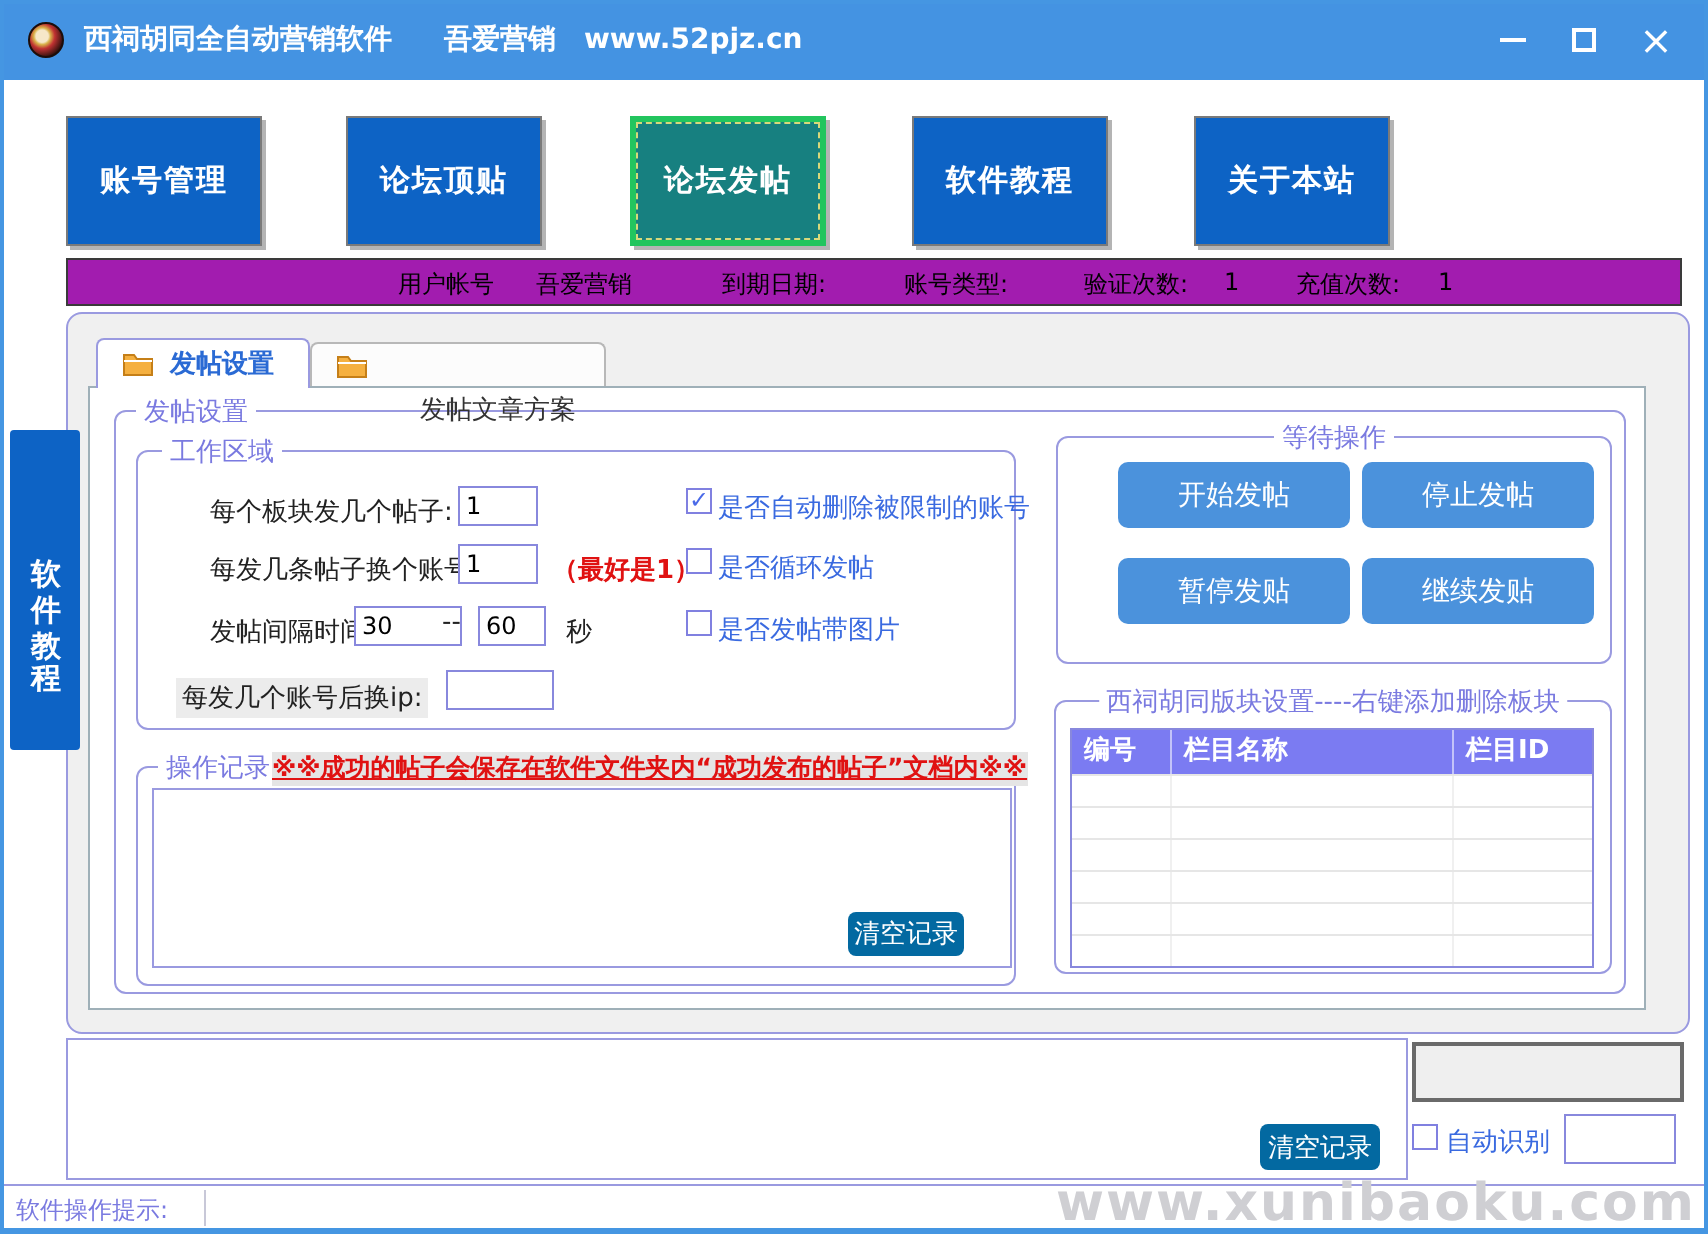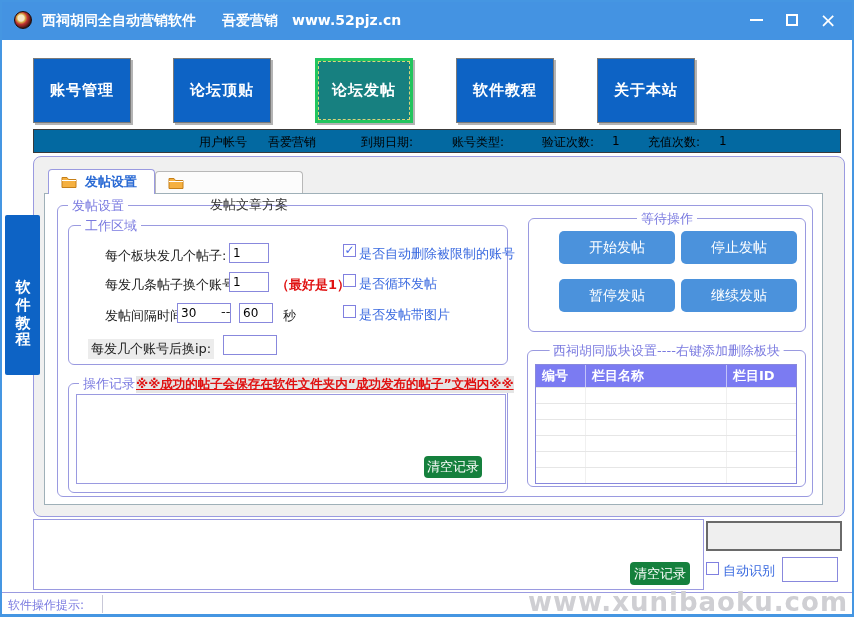--- a/index.html
+++ b/index.html
@@ -22,21 +22,21 @@
   .maxbox { display: block; width: 12px; height: 12px; border: 2px solid #fff; }
   .wc.close { color: #fff; font-size: 20px; line-height: 16px; }
 
   
   .nav-btn { position: absolute; top: 58px; width: 98px; height: 65px; background: #0d63c5; color: #fff;
     font-size: 15px; font-weight: bold; border: 1px solid #7a7a7a; box-shadow: 2px 2px 0 #b4b4b4;
     display: flex; align-items: center; justify-content: center; cursor: pointer; letter-spacing: 1px; }
   .nav-btn.active { background: #178080; border: 3px solid #22c55e; outline: 1px dashed #d8d87a; outline-offset: -4px; font-family: Liberation Serif, serif; }
 
   
-  .account-bar { position: absolute; left: 33px; top: 129px; width: 808px; height: 24px; background: #0369a1; border: 1px solid #3a3a3a; }
+  .account-bar { position: absolute; left: 33px; top: 129px; width: 808px; height: 24px; background: #a21caf; border: 1px solid #3a3a3a; }
   .account-bar span { position: absolute; top: 4px; font-size: 12px; color: #000; white-space: nowrap; }
 
   
   .main-panel { position: absolute; left: 33px; top: 156px; width: 812px; height: 361px; background: #f0f0f0;
     border: 1px solid #9a9ae0; border-radius: 8px; }
   .tab-page { position: absolute; left: 44px; top: 193px; width: 779px; height: 312px; background: #fff; border: 1px solid #9fb0b8; }
 
   
   .side-btn { position: absolute; left: 5px; top: 215px; width: 35px; height: 160px; background: #0d63c5; color: #fff;
     font-size: 15px; font-weight: bold; writing-mode: vertical-rl; text-orientation: upright;
@@ -64,21 +64,21 @@
   
   .flabel { position: absolute; font-size: 13px; color: #222; white-space: nowrap; }
   .tinput { position: absolute; height: 20px; border: 1px solid #8888dd; background: #fff; font-size: 12px; padding: 0 3px; color: #000; }
   .red-note { position: absolute; color: #e01212; font-size: 13px; font-weight: bold; white-space: nowrap; }
   .cbox { position: absolute; width: 13px; height: 13px; border: 1px solid #8080e0; background: #fff; color: #4a6ae8;
     font-size: 12px; line-height: 11px; text-align: center; font-weight: bold; cursor: pointer; }
   .cblabel { position: absolute; font-size: 13px; color: #3a6ae0; white-space: nowrap; cursor: pointer; }
 
   
   .logbox { position: absolute; background: #fff; border: 1px solid #9a9ae0; }
-  .blue-btn { position: absolute; background: #15803d; color: #fff; border: none; border-radius: 4px;
+  .blue-btn { position: absolute; background: #0369a1; color: #fff; border: none; border-radius: 4px;
     font-size: 13px; cursor: pointer; display: flex; align-items: center; justify-content: center; }
 
   
   .op-btn { position: absolute; width: 116px; height: 33px; background: #4b92dc; color: #fff; border: none;
     border-radius: 5px; font-size: 14px; cursor: pointer; }
 
   
   .board-table { position: absolute; left: 535px; top: 364px; width: 262px; border: 1px solid #8888dd; background: #fff; }
   .bt-header { display: flex; height: 22px; background: #7b7bf2; }
   .bt-h { color: #fff; font-size: 13px; font-weight: bold; line-height: 22px; padding-left: 6px; border-right: 1px solid rgba(255,255,255,0.55); }

